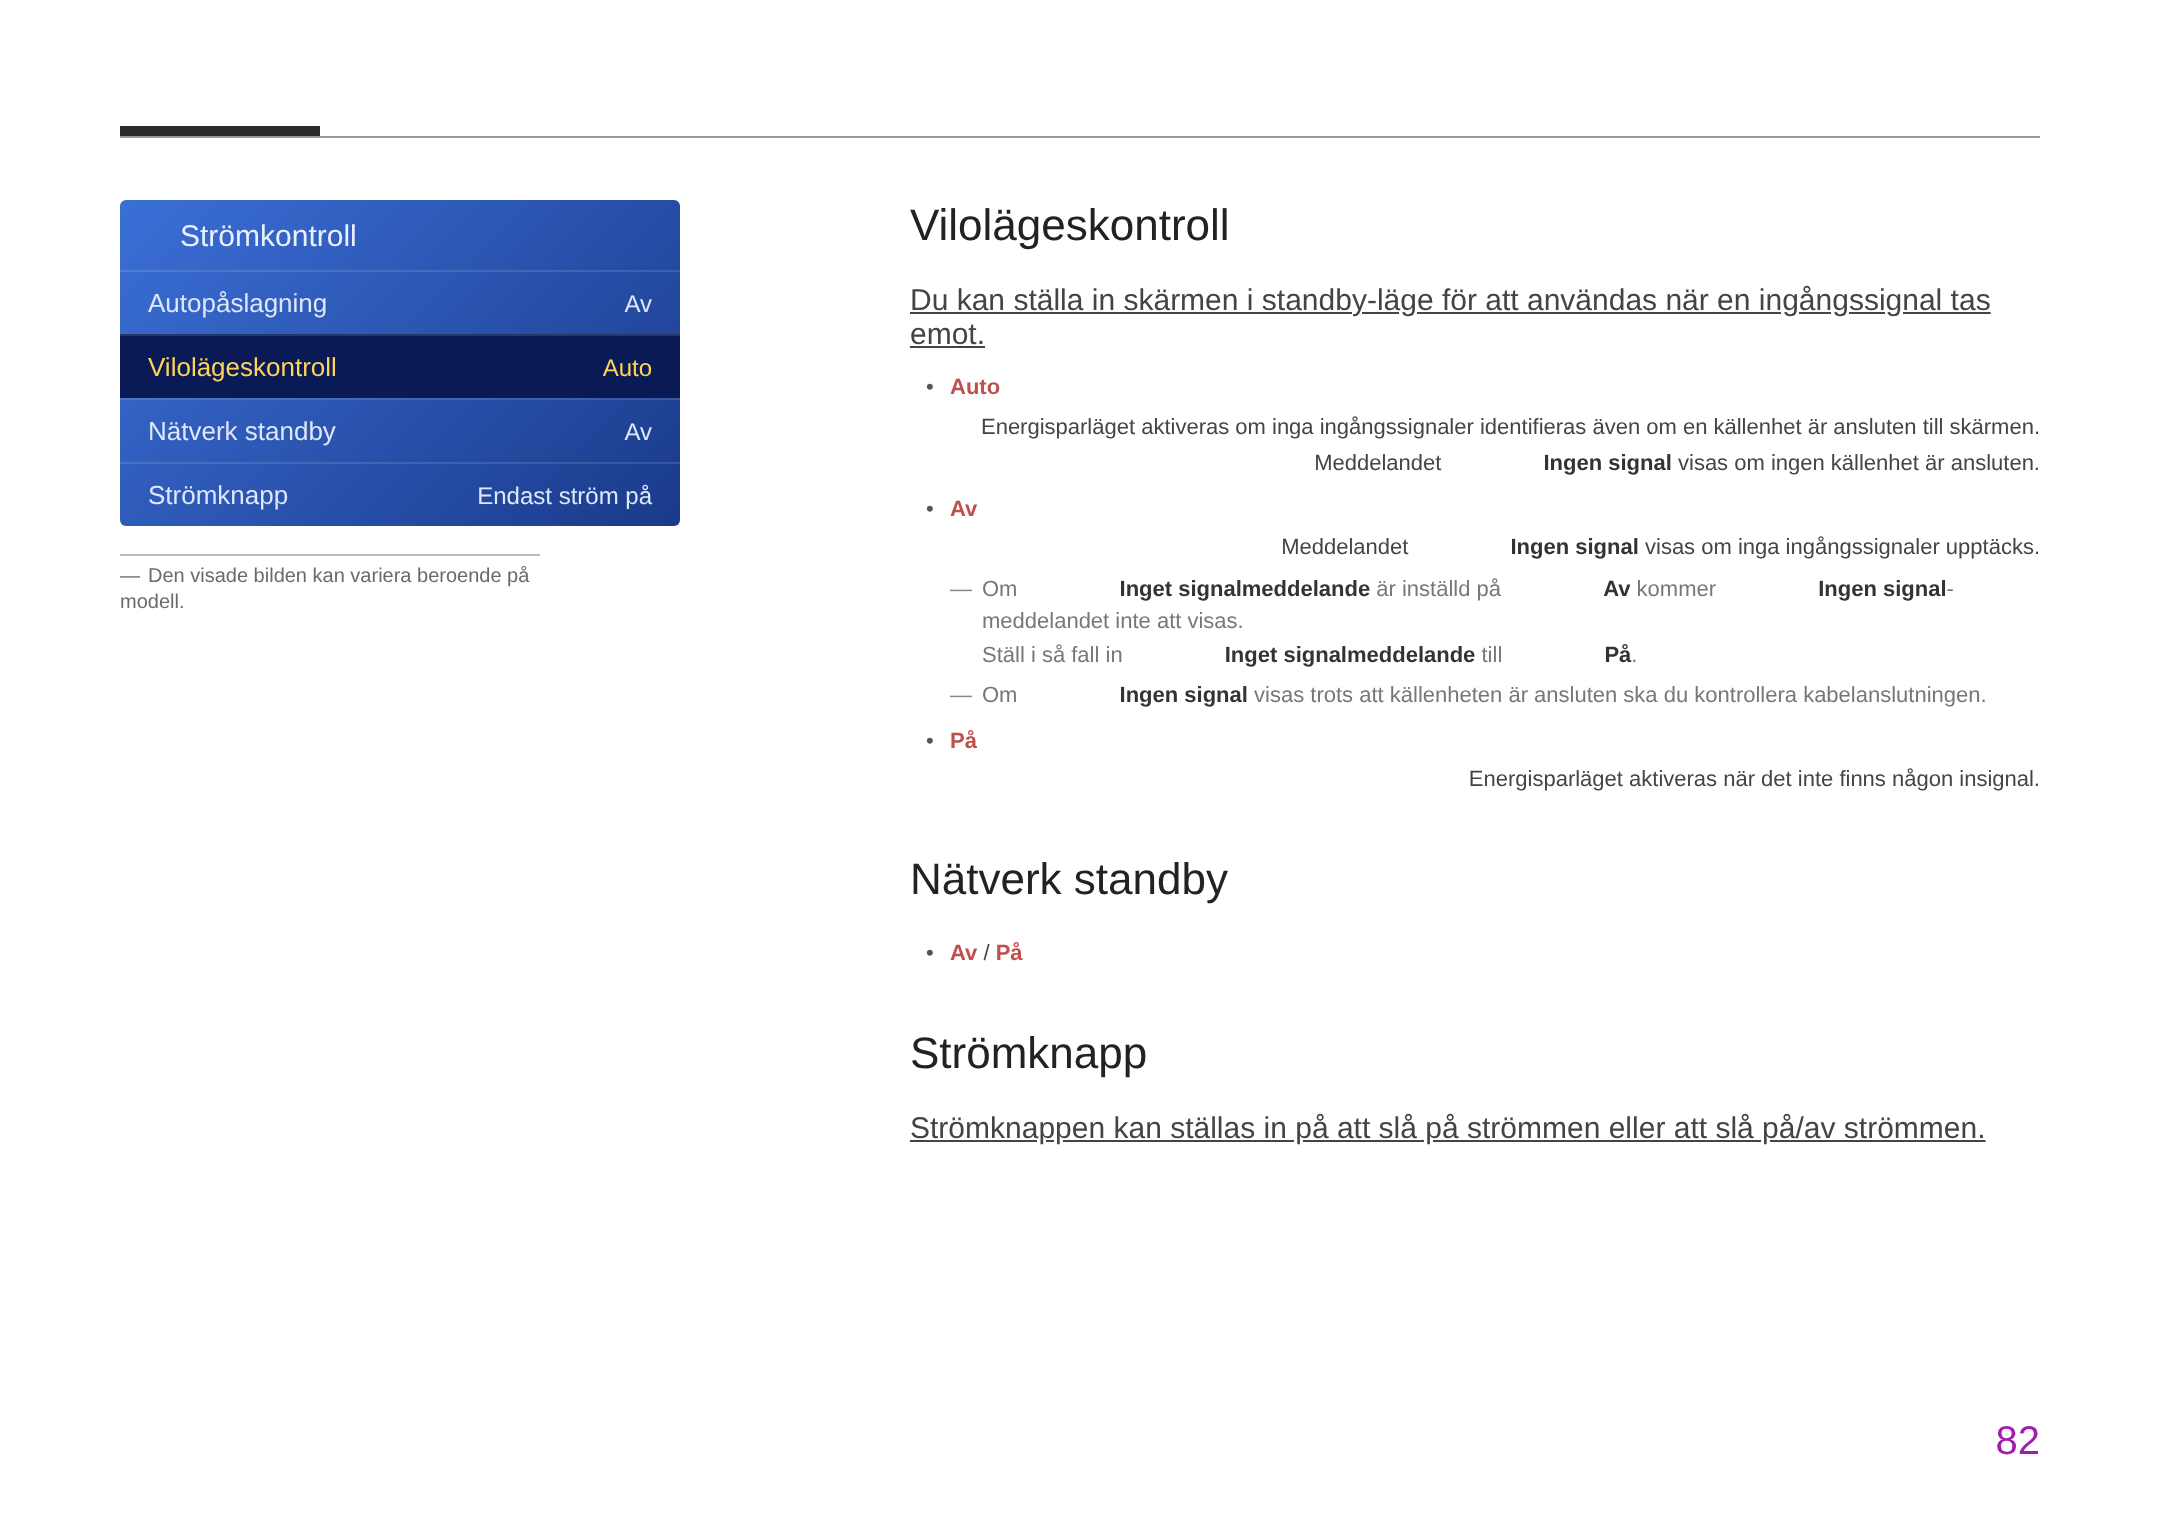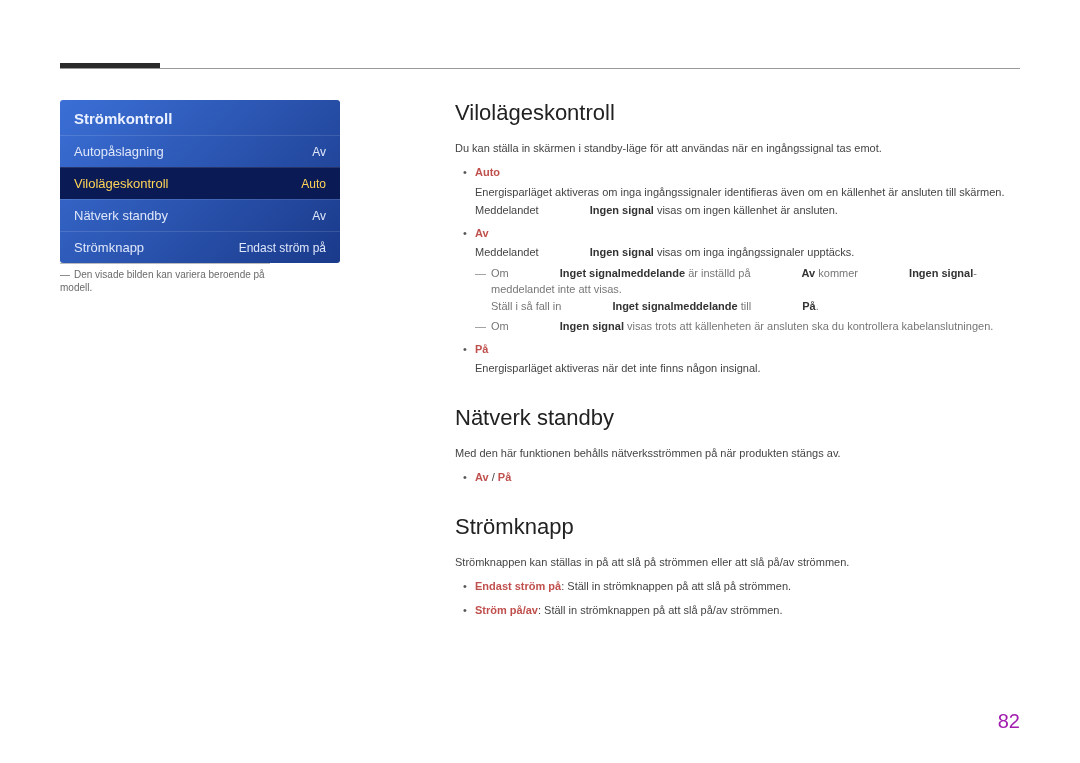--- a/index.html
+++ b/index.html
@@ -34,43 +34,44 @@
     width: 280px;
   }
   .menu-panel {
     background: linear-gradient(135deg, #3b6fd6 0%, #1a3a8a 100%);
     border-radius: 3px;
     overflow: hidden;
     color: #fff;
     font-size: 13px;
   }
   .menu-title {
-    padding: 10px 14px 8px;
+    padding: 10px 30px 8px;
     font-size: 15px;
-    font-weight: 700;
+    font-weight: 400;
     color: #eaf0ff;
   }
   .menu-row {
     display: flex;
     justify-content: space-between;
     align-items: center;
     padding: 8px 14px;
     border-top: 1px solid rgba(255,255,255,0.12);
     color: #dfe7fa;
   }
   .menu-row.selected {
     background: #0a1a55;
   }
   .menu-row.selected .menu-label { color: #ffd457; }
   .menu-row.selected .menu-value { color: #ffd457; }
   .menu-label { }
   .menu-value { color: #dfe7fa; font-size: 12px; }
   .footnote {
     font-size: 10px;
     color: #6a6a6a;
+    margin-top: 14px;
     line-height: 1.3;
     border-top: 1px solid #bbb;
     padding-top: 4px;
     width: 210px;
   }
   .footnote-dash {
     display: inline-block;
     margin-right: 4px;
   }
   .right-col {
@@ -80,23 +81,24 @@
     right: 60px;
   }
   h2.section-title {
     font-size: 22px;
     font-weight: 400;
     color: #222;
     margin-bottom: 16px;
   }
   .section { margin-bottom: 28px; }
   .intro {
-    font-size: 11px;
+    font-size: 15px;
     color: #444;
     margin-bottom: 10px;
+    text-decoration: underline;
   }
   ul.bul {
     list-style: none;
     padding-left: 20px;
     font-size: 11px;
     color: #444;
     line-height: 1.6;
   }
   ul.bul > li {
     position: relative;
@@ -121,20 +123,21 @@
     content: "―";
     position: absolute;
     left: -16px;
     color: #888;
   }
   .desc {
     font-size: 11px;
     color: #444;
     margin-top: 2px;
     line-height: 1.5;
+    text-align: right;
   }
   .page-num {
     position: absolute;
     bottom: 30px;
     right: 60px;
     font-size: 20px;
     color: #a21caf;
   }
 </style>
 </head>
@@ -197,36 +200,27 @@
       </li>
       <li>
         <span class="bold-orange">På</span>
         <div class="desc">Energisparläget aktiveras när det inte finns någon insignal.</div>
       </li>
     </ul>
   </div>
 
   <div class="section">
     <h2 class="section-title">Nätverk standby</h2>
-    <div class="intro">Med den här funktionen behålls nätverksströmmen på när produkten stängs av.</div>
     <ul class="bul">
       <li>
         <span class="bold-orange">Av</span><span> / </span><span class="bold-orange">På</span>
       </li>
     </ul>
   </div>
 
   <div class="section">
     <h2 class="section-title">Strömknapp</h2>
     <div class="intro">Strömknappen kan ställas in på att slå på strömmen eller att slå på/av strömmen.</div>
-    <ul class="bul">
-      <li>
-        <span class="bold-orange">Endast ström på</span><span>: Ställ in strömknappen på att slå på strömmen.</span>
-      </li>
-      <li>
-        <span class="bold-orange">Ström på/av</span><span>: Ställ in strömknappen på att slå på/av strömmen.</span>
-      </li>
-    </ul>
   </div>
 
 </div>
 
 <div class="page-num">82</div>
 
 </body></html>

